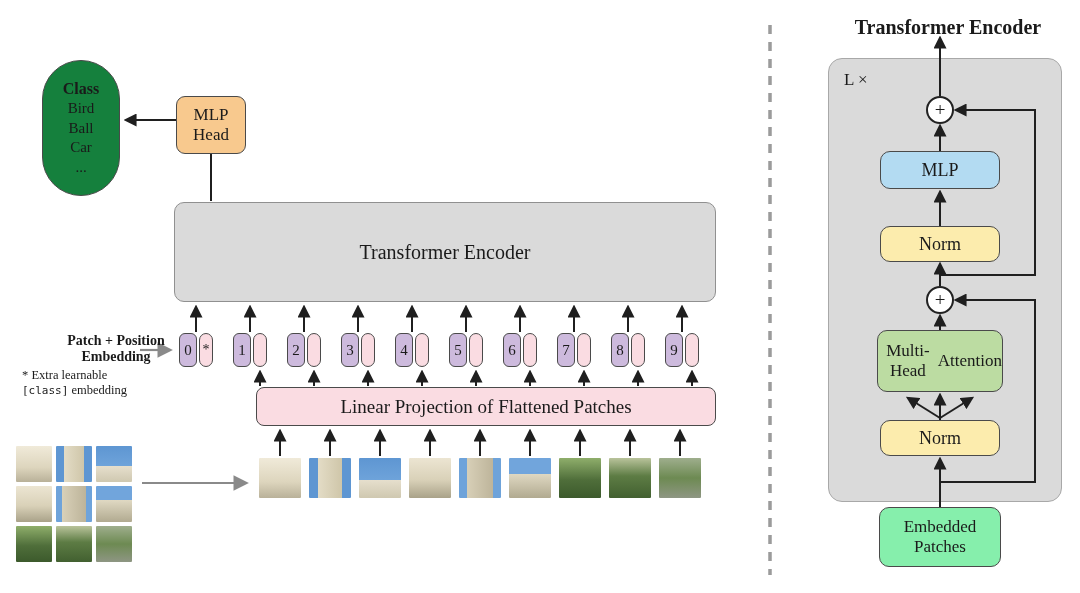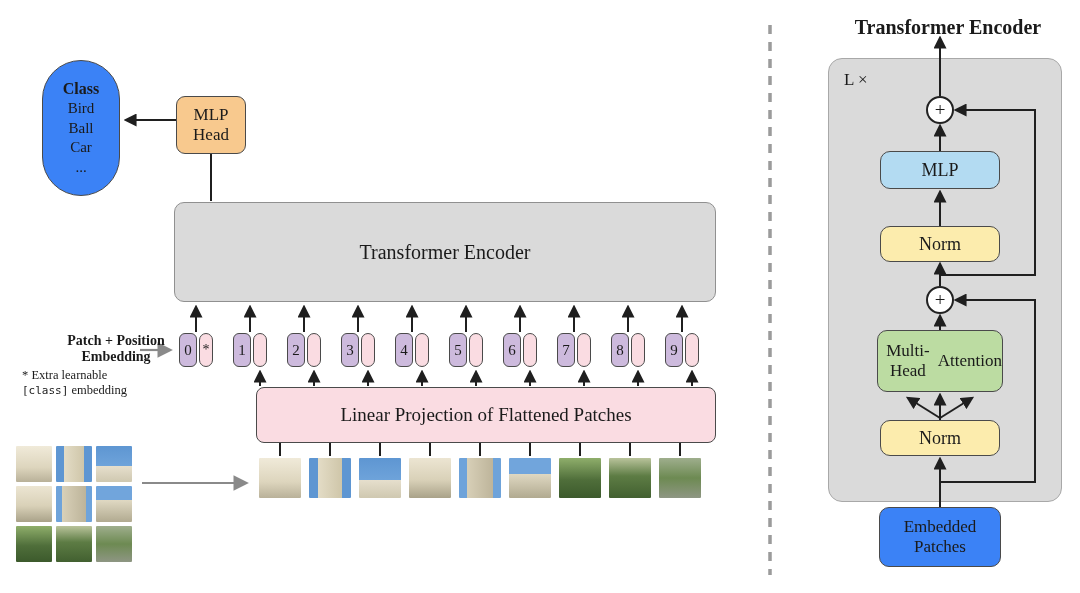--- a/index.html
+++ b/index.html
@@ -15,37 +15,37 @@
 
   .abs { position:absolute; }
   .flexc { display:flex; align-items:center; justify-content:center; text-align:center; }
   .col { flex-direction:column; }
 
   
   .title-left  { left:105px; top:16px; width:420px; text-align:center; font-size:21px; font-weight:bold; }
   .title-right { left:828px; top:16px; width:240px; text-align:center; font-size:20px; font-weight:bold; }
 
   
-  .class-pill { left:42px; top:60px; width:78px; height:136px; background:#3b82f6;
+  .class-pill { left:42px; top:60px; width:78px; height:136px; background:#15803d;
                 border:1.4px solid #4a4a4a; border-radius:39px; font-size:15px; line-height:1.3; }
   .class-pill .hd { font-weight:bold; font-size:16px; }
 
   .mlp-head { left:176px; top:96px; width:70px; height:58px; background:#f8c98e;
               border:1.4px solid #4a4a4a; border-radius:9px; font-size:17px; line-height:1.2; }
 
   .encoder-left { left:174px; top:202px; width:542px; height:100px; background:#dadada;
                   border:1.4px solid #909090; border-radius:10px; font-size:20px; }
 
   .token-pair { position:absolute; top:333px; height:34px; display:flex; gap:2px; z-index:3; }
   .pos-pill { width:18px; height:34px; background:#cdbadd; border:1.3px solid #4a4a4a;
               border-radius:6px; display:flex; align-items:center; justify-content:center; font-size:15px; }
   .emb-pill { width:14px; height:34px; background:#fadce2; border:1.3px solid #4a4a4a;
               border-radius:7px; display:flex; align-items:center; justify-content:center; font-size:14px; }
 
-  .proj-box { left:256px; top:387px; width:460px; height:56px; background:#fadce2;
+  .proj-box { left:256px; top:387px; width:460px; height:39px; background:#fadce2;
               border:1.4px solid #4a4a4a; border-radius:8px; font-size:19px; }
 
   .pp-label { left:0; top:333px; width:136px; text-align:center; font-weight:bold;
               font-size:14px; line-height:16px;margin-left:48px; }
 
   .note { left:22px; top:368px; width:170px; font-size:12.5px; line-height:15px; }
   .note .mono { font-family:"DejaVu Sans Mono",monospace; font-size:11px;margin-top:33px; }
 
   .grid3 { left:16px; top:446px; display:grid; grid-template-columns:repeat(3,36px);
            grid-auto-rows:36px; gap:4px; }
@@ -69,21 +69,21 @@
   .lx { left:844px; top:70px; font-size:17px; }
 
   .r-box { position:absolute; left:880px; width:120px; border:1.4px solid #4a4a4a;
            border-radius:10px; z-index:3; display:flex; align-items:center;
            justify-content:center; text-align:center; }
   .norm-b { top:420px; height:36px; background:#fcecad; font-size:18px; }
   .norm-t { top:226px; height:36px; background:#fcecad; font-size:18px; }
   .mha    { left:877px; width:126px; top:330px; height:62px; background:#bcdca2;
             font-size:17px; line-height:1.18; }
   .mlp-b  { top:151px; height:38px; background:#b3dbf2; font-size:18px; }
-  .emb-p  { left:879px; top:507px; width:122px; height:60px; background:#3b82f6;
+  .emb-p  { left:879px; top:507px; width:122px; height:60px; background:#86efac;
             border-radius:10px; font-size:17px; line-height:1.2; flex-direction:column; }
 
   .plus-circle { position:absolute; left:926px; width:28px; height:28px; border-radius:50%;
                  border:2px solid #222; background:#fff; display:flex; align-items:center;
                  justify-content:center; font-size:19px; z-index:3; }
   .plus-top { top:96px; } .plus-bottom { top:286px; }
 </style>
 </head>
 <body>
 

